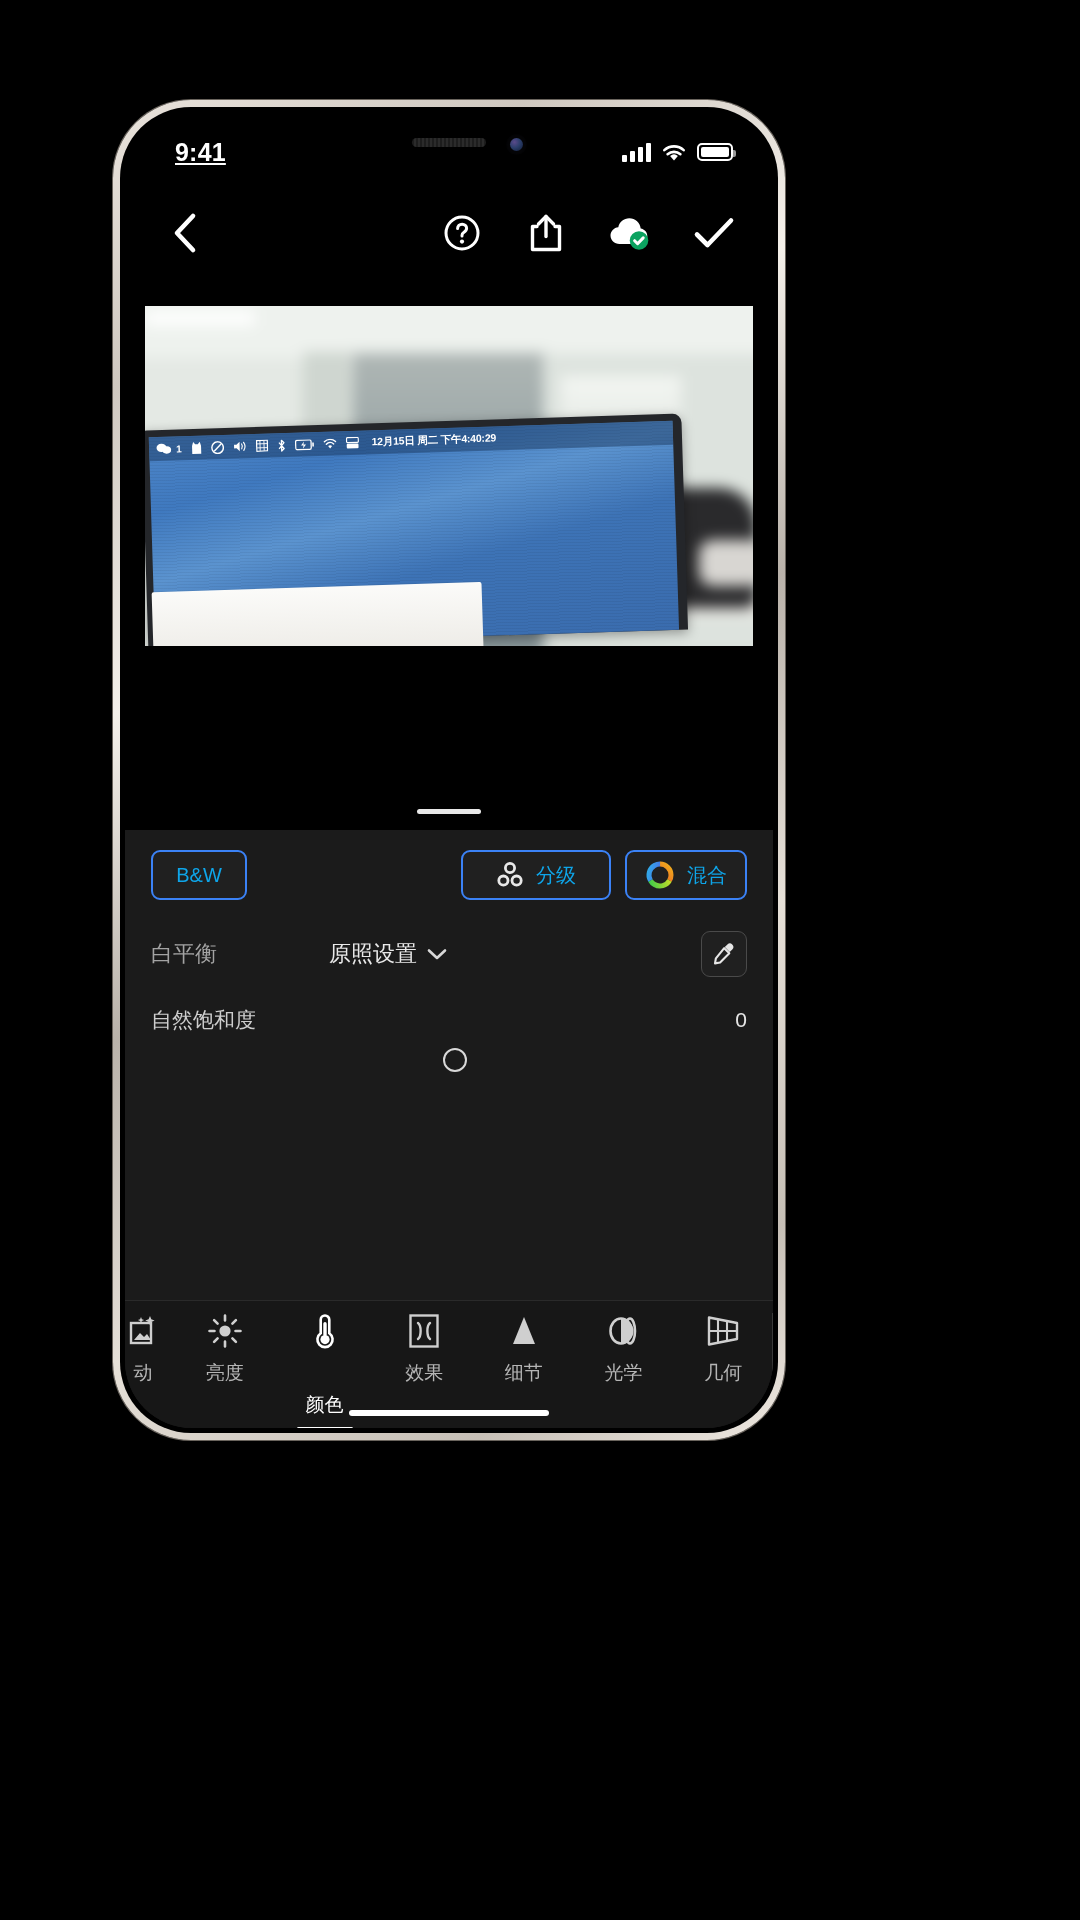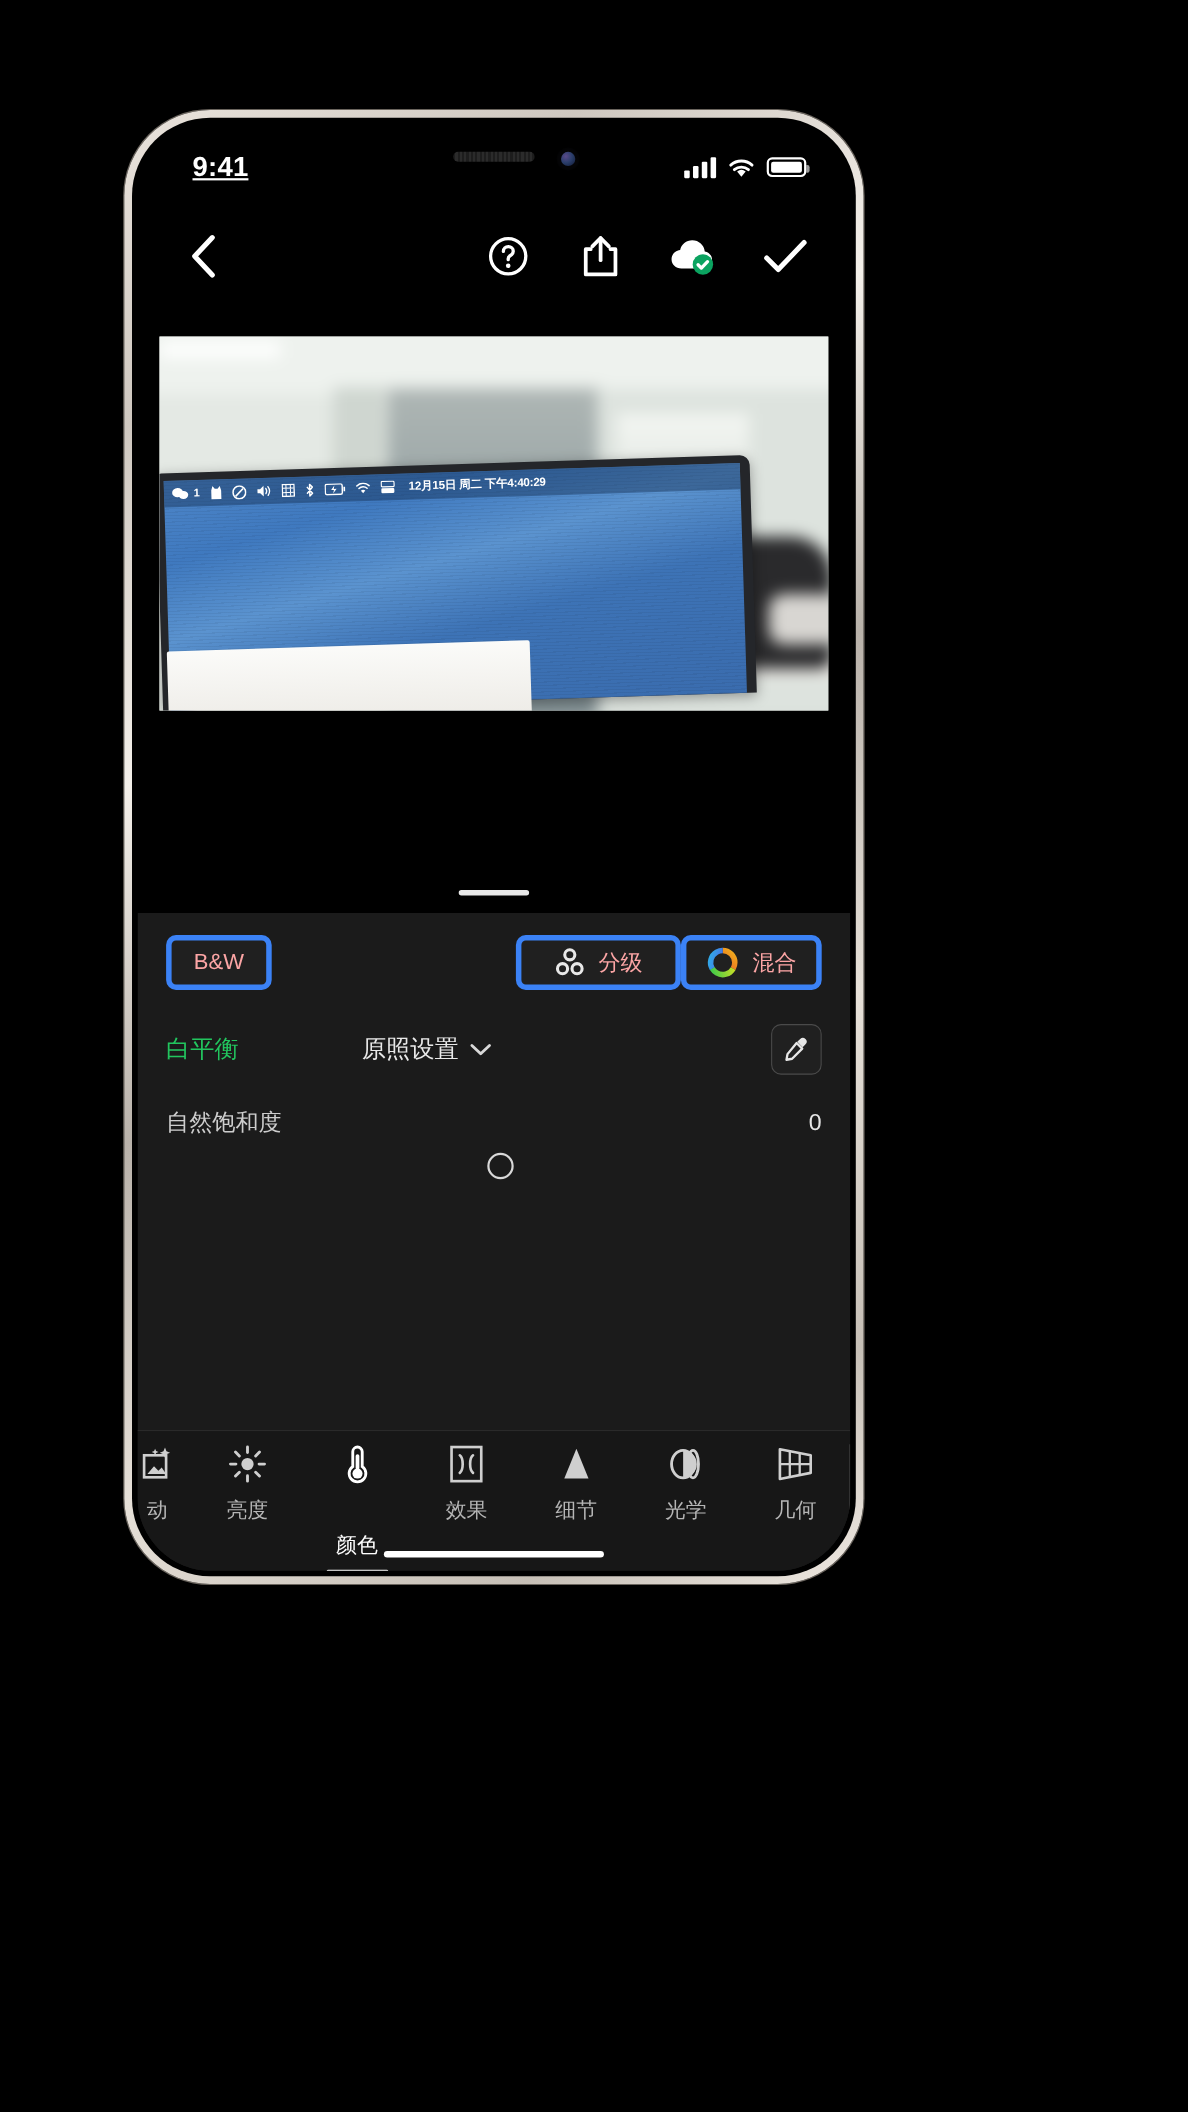--- a/index.html
+++ b/index.html
@@ -115,29 +115,29 @@
   
   #drag-handle{ position:absolute; left:50%; transform:translateX(-50%); top:697px;
     width:64px; height:5px; background:#e8e8e8; border-radius:3px; z-index:26; }
 
   
   #edit-panel{ position:absolute; left:0; top:718px; width:100%; bottom:0;
     background:#1b1b1b; border-top-left-radius:0; border-top-right-radius:0; }
   #panel-inner{ padding:20px 26px 0 26px; }
 
   .chip-row{ display:flex; align-items:center; gap:0; margin-bottom:26px; }
-  .chip{ border:5px solid #3b82f6; border-radius:9px; background:#202020;
+  .chip{ border:2px solid #3b82f6; border-radius:9px; background:#202020;
     height:50px; display:flex; align-items:center; justify-content:center;
-    gap:12px; color:#fca5a5; font-size:20px; padding:0 18px; }
+    gap:12px; color:#0ea5e9; font-size:20px; padding:0 18px; }
   #chip-bw{ min-width:96px; }
   #chip-grade{ min-width:150px; margin-left:auto; }
-  #chip-mix{ min-width:118px; }
+  #chip-mix{ min-width:118px; margin-left:14px; }
 
   .wb-row{ display:flex; align-items:center; height:56px; margin-bottom:14px; }
-  .wb-label{ color:#22c55e; font-size:22px; }
+  .wb-label{ color:#a3a3a3; font-size:22px; }
   .wb-value{ color:#e9e9e9; font-size:22px; margin-left:112px; display:flex; align-items:center; gap:10px; }
   #eyedropper-btn{ margin-left:auto; width:46px; height:46px; border:1px solid #4a4a4a;
     border-radius:9px; background:#202020; display:flex; align-items:center; justify-content:center; }
 
   .slider-block{ margin-bottom:8px; }
   .slider-head{ display:flex; justify-content:space-between; align-items:baseline;
     padding:10px 0 14px 0; }
   .slider-head .nm{ color:#cdcdcd; font-size:21px; }
   .slider-head .vl{ color:#e6e6e6; font-size:21px; }
   .track-wrap{ position:relative; height:24px; }

